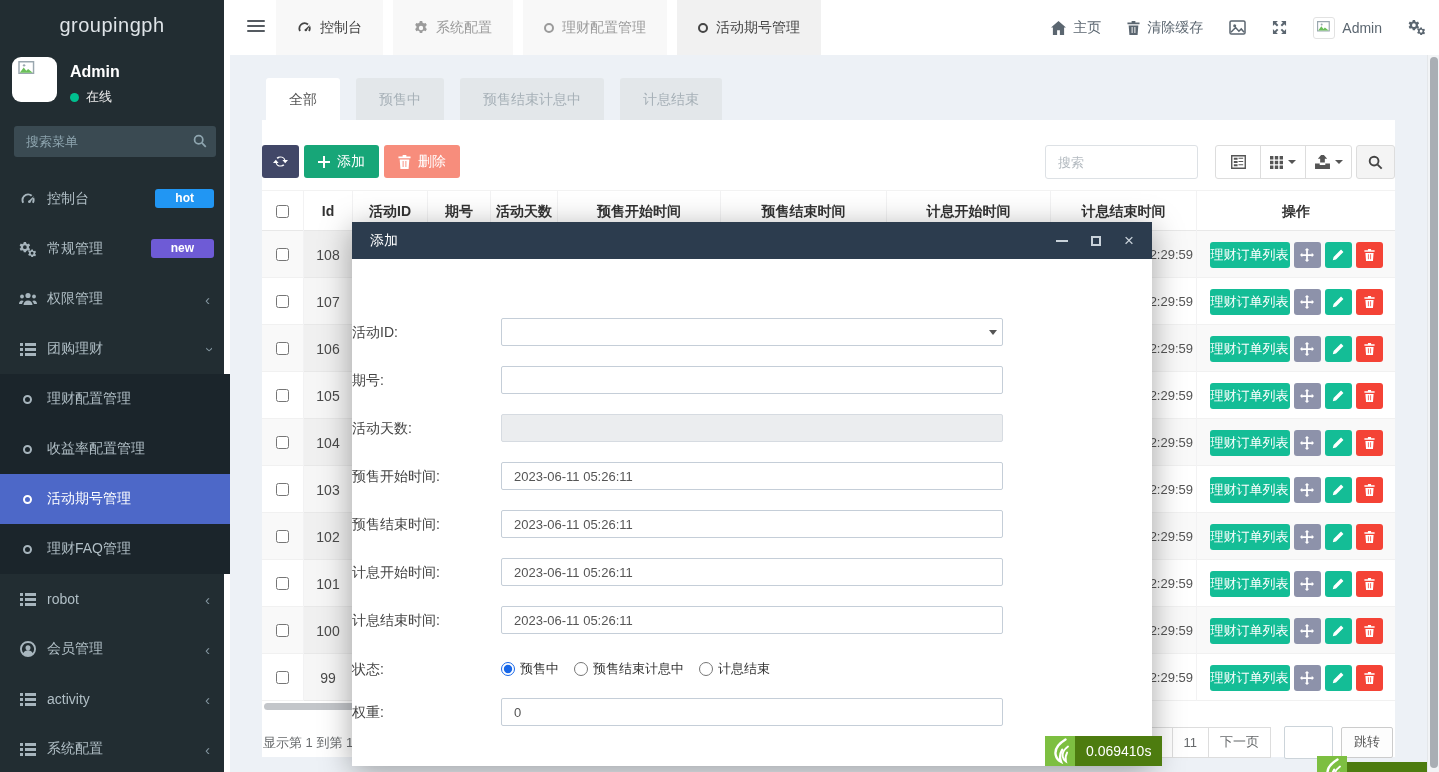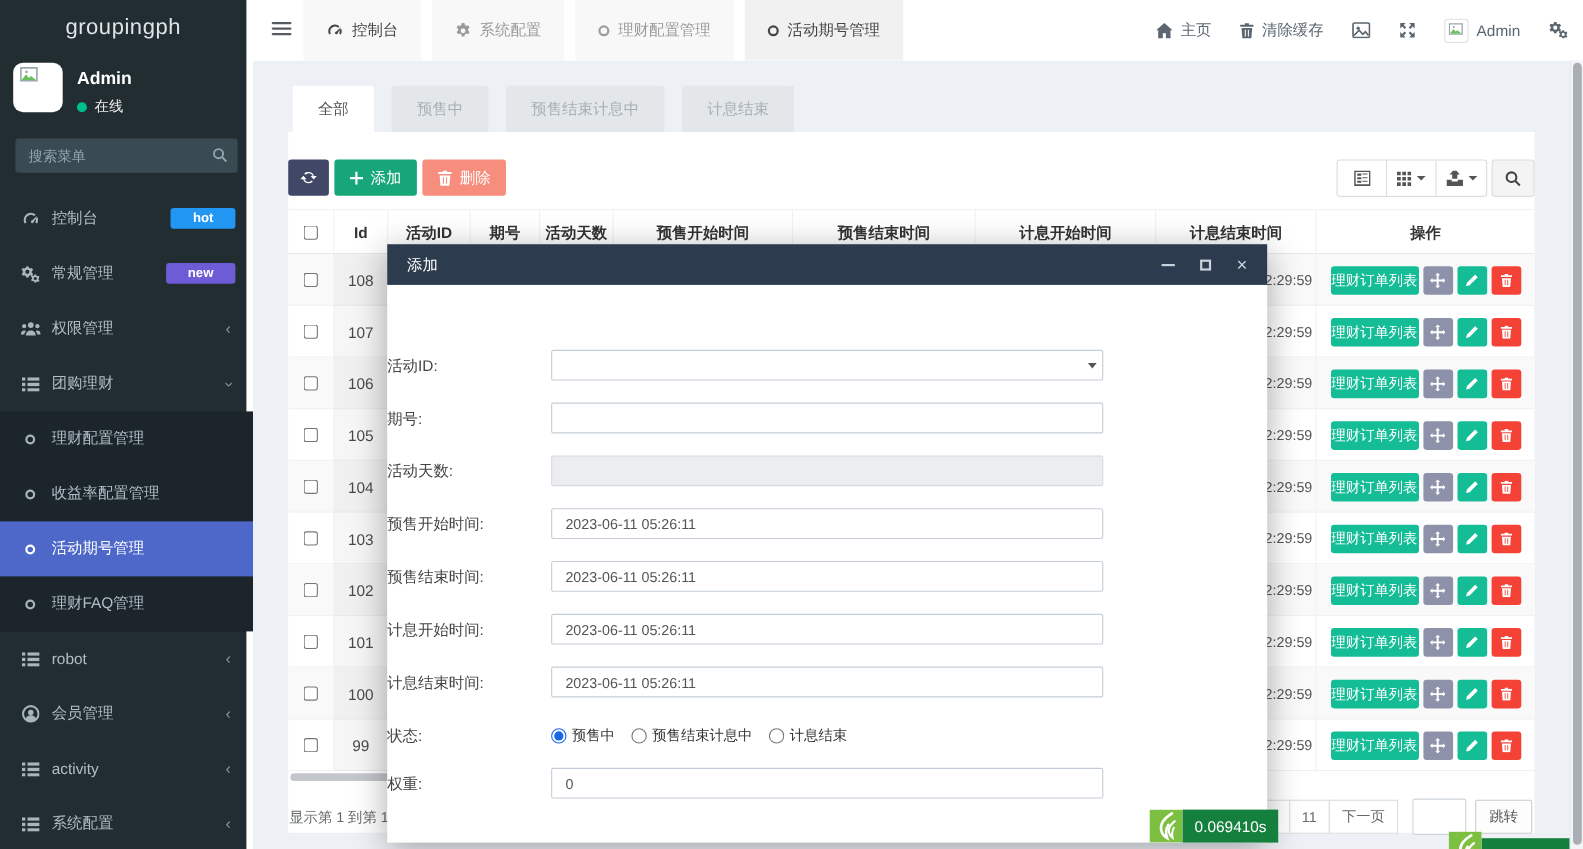--- a/index.html
+++ b/index.html
@@ -126,21 +126,21 @@
   .selcaret{position:absolute;right:12px;top:12px;width:0;height:0;
             border-left:4px solid transparent;border-right:4px solid transparent;border-top:5px solid #555}
   .fdis{background:#ebedef;border-color:#d6dbe1}
   .radios{position:absolute;left:149px;top:0;height:28px;display:flex;align-items:center;gap:15px;font-size:13px;color:#333}
   .ropt{display:flex;align-items:center;gap:5px;cursor:pointer}
   .ropt input{accent-color:#1867e8;width:14px;height:14px;margin:0}
 
   
   .debug{display:flex;align-items:flex-start;z-index:40}
   .dicon{width:30px;height:30px;flex:none}
-  .dlabel{height:30px;background:#15803d;color:#fff;font-size:14px;padding:0 11px;line-height:30px;white-space:nowrap}
+  .dlabel{height:30px;background:#4d7c0f;color:#fff;font-size:14px;padding:0 11px;line-height:30px;white-space:nowrap}
 
   
   .vtrack{left:1427px;top:55px;width:12px;height:717px;background:#f2f4f6;border-left:1px solid #e4e7ea;z-index:50}
   .vthumb{position:absolute;left:2px;top:2px;width:8px;height:711px;background:#a9aeb4;border-radius:4px}
 
   svg{display:block}
 </style>
 </head>
 <body>
 
@@ -170,20 +170,21 @@
       <button class="btn btn-del">
         <span>
           <svg width="13" height="14" viewBox="0 0 14 15" fill="#fff">
               <path d="M5 0h4v1.5h4.5v2h-13v-2H5zM1.8 4.8h10.4L11.4 15H2.6zM5 6.5v6.5h1V6.5zm3 0v6.5h1V6.5z"></path>
             </svg>
         </span>
         <span>删除</span>
       </button>
     </div>
 
+    <input class="srch" placeholder="搜索" style="">
 
     <div class="bgroup">
       <div class="gbtn">
         <span>
           <svg width="15" height="14" viewBox="0 0 16 15" fill="#555">
               <path d="M0 0h16v15H0zM1.5 1.5v12h13v-12zM3 3h4v2H3zm5 0h5v1H8zM3 6.5h4v2H3zm5 0h5v1H8zM3 10h4v2H3zm5 0h5v1H8z"></path>
             </svg>
         </span>
       </div>
       <div class="gbtn">

